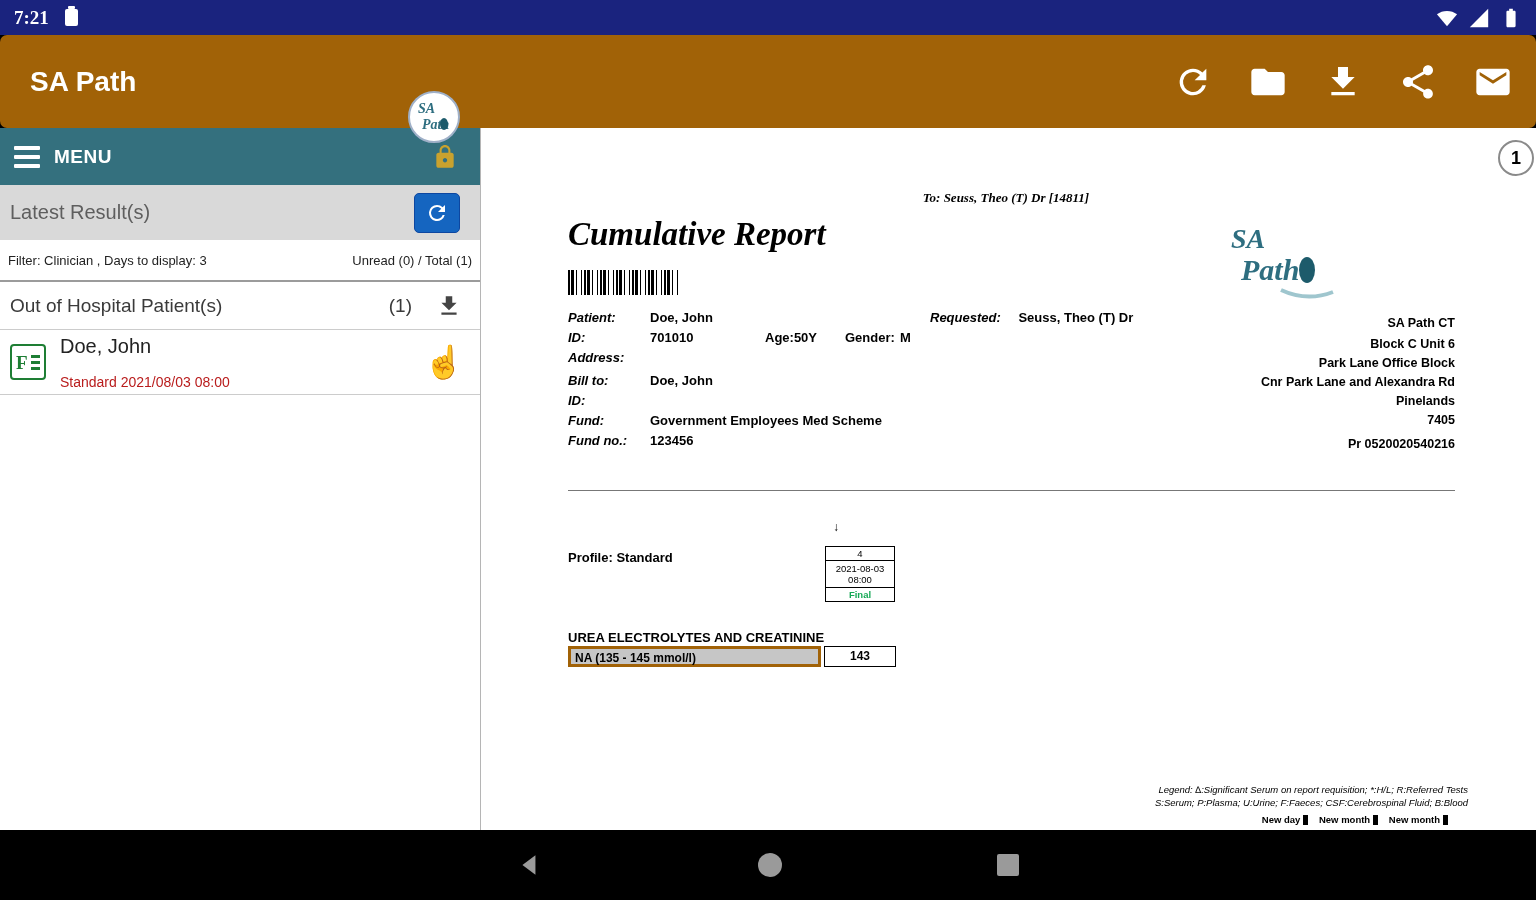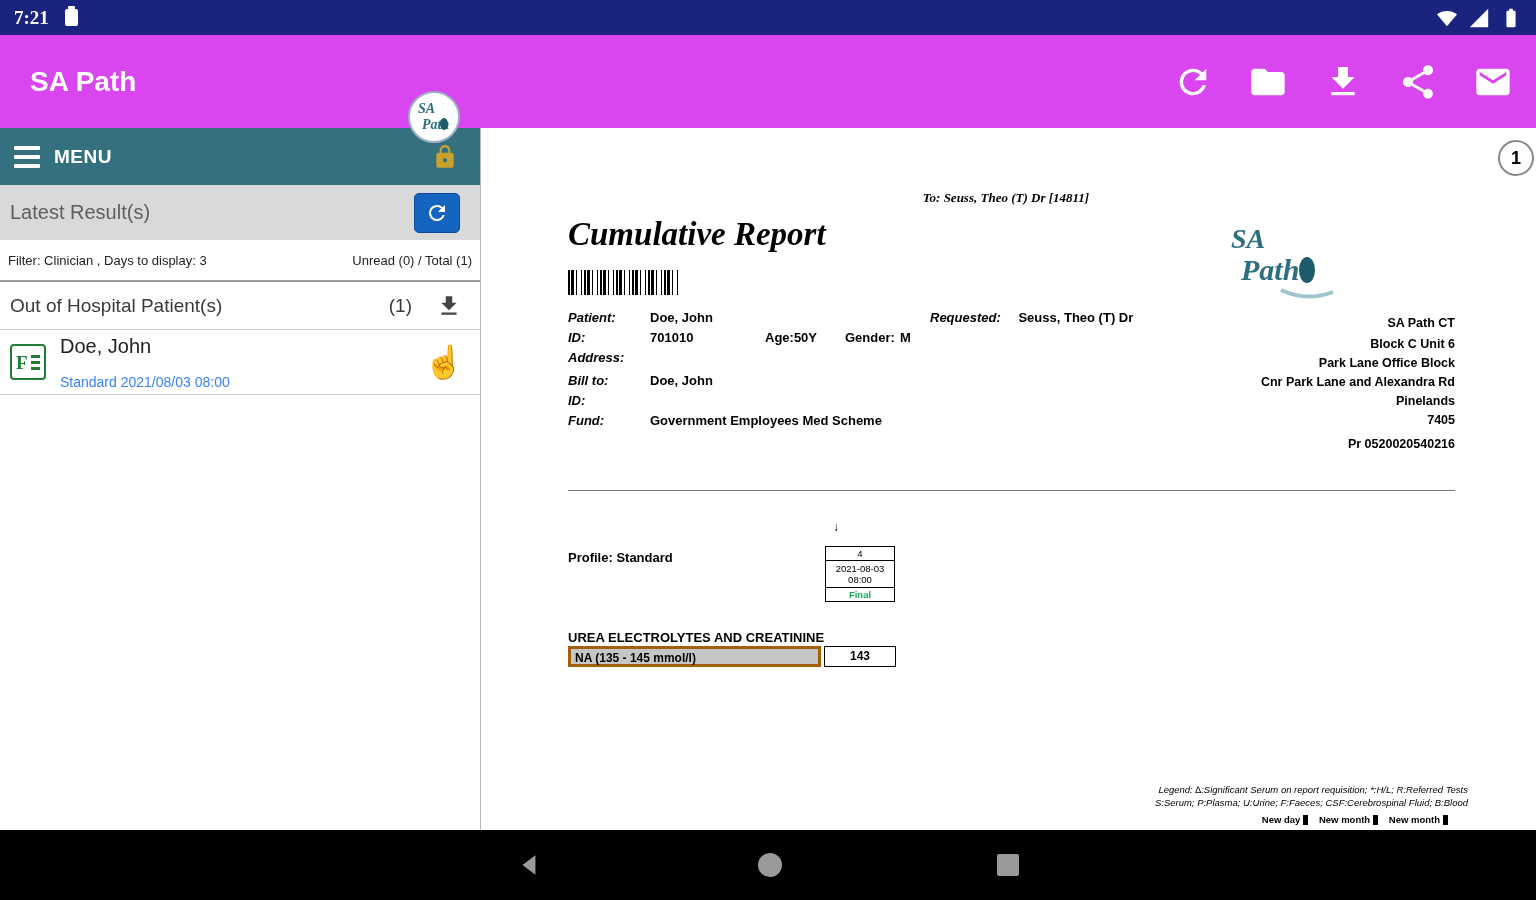--- a/index.html
+++ b/index.html
@@ -9,21 +9,21 @@
   .spacer { flex:1; }
 
   
   .status-bar { height:35px; background:#1a237e; color:#fff; display:flex; align-items:center; padding:0 14px; flex:0 0 auto;font-family:Liberation Serif, serif; }
   .status-time { font-size:19px; font-weight:bold; }
   .status-clip { width:13px; height:17px; background:#fff; border-radius:2px; margin-left:16px; position:relative; }
   .status-clip::before { content:""; position:absolute; top:-3px; left:3px; width:7px; height:3px; background:#fff; border-radius:1px; }
   .status-bar svg { width:22px; height:22px; margin-left:10px; }
 
   
-  .app-bar { height:93px; background:#d946ef; position:relative; display:flex; align-items:center; flex:0 0 auto; }
+  .app-bar { height:93px; background:#a16207; position:relative; display:flex; align-items:center; flex:0 0 auto;border-radius:7px; }
   .app-title { color:#fff; font-size:28px; font-weight:bold; margin-left:30px; }
   .app-logo { position:absolute; left:408px; top:56px; width:52px; height:52px; }
   .app-icons { position:absolute; right:22px; top:0; height:93px; display:flex; align-items:center; gap:33px; }
   .abtn { width:42px; height:42px; display:flex; align-items:center; justify-content:center; cursor:pointer; }
   .abtn svg { width:40px; height:40px; fill:#fff; }
 
   
   .content { flex:1; display:flex; min-height:0; }
 
   
@@ -47,21 +47,21 @@
   .ooh-count { margin-right:24px; }
   .ooh-row svg { width:26px; height:26px; fill:#444; margin-right:8px; }
 
   .patient-row { height:64px; display:flex; align-items:center; padding:0 10px; cursor:pointer; }
   .file-icon { width:36px; height:36px; background:#fff; border:2px solid #1e7e34; border-radius:4px; display:flex; align-items:center; padding:3px 4px; gap:3px; }
   .file-icon .fletter { color:#1e7e34; font-family:"Liberation Serif",serif; font-weight:bold; font-size:19px; line-height:1; }
   .file-grid { display:flex; flex-direction:column; gap:3px; flex:1; }
   .file-grid i { display:block; height:3px; background:#1e7e34; }
   .patient-text { margin-left:14px; }
   .patient-name { font-size:20px; color:#222; }
-  .patient-detail { font-size:14px; color:#3b82f6; margin-top:16px; }
+  .patient-detail { font-size:14px; color:#b91c1c; margin-top:16px; }
   .hand { font-size:32px; color:#555; margin-right:6px; line-height:1; }
 
   
   .main { flex:1; position:relative; background:#fff; overflow:hidden; color:#000; }
   .serif-i { font-family:"Liberation Serif",serif; font-style:italic; font-weight:bold; }
 
   .page-badge { position:absolute; top:12px; right:2px; width:36px; height:36px; border:2px solid #8a8a8a; border-radius:50%; background:#fff; display:flex; align-items:center; justify-content:center; font-size:18px; font-weight:bold; }
   .addressee { position:absolute; top:62px; left:330px; width:390px; text-align:center; font-size:13px; }
   .report-title { position:absolute; top:88px; left:87px; font-size:33px; }
   .barcode { position:absolute; top:142px; left:87px; width:112px; height:25px;
@@ -262,20 +262,24 @@
           <span class="plabel">Bill to:</span>
           <span>Doe, John</span>
         </div>
         <div class="prow">
           <span class="plabel">ID:</span>
         </div>
         <div class="prow">
           <span class="plabel">Fund:</span>
           <span>Government Employees Med Scheme</span>
         </div>
+        <div class="prow">
+          <span class="plabel">Fund no.:</span>
+          <span>123456</span>
+        </div>
       </div>
 
       <div class="requested-line">
         <span class="rlabel">Requested:</span>
         <span class="rvalue">Seuss, Theo (T) Dr</span>
       </div>
 
       <span class="lab-logo">
         <svg width="120" height="85" viewBox="0 0 120 85">
           <text x="8" y="30" font-family="Liberation Serif, serif" font-style="italic" font-weight="bold" font-size="28" fill="#2e6e80">SA</text>

